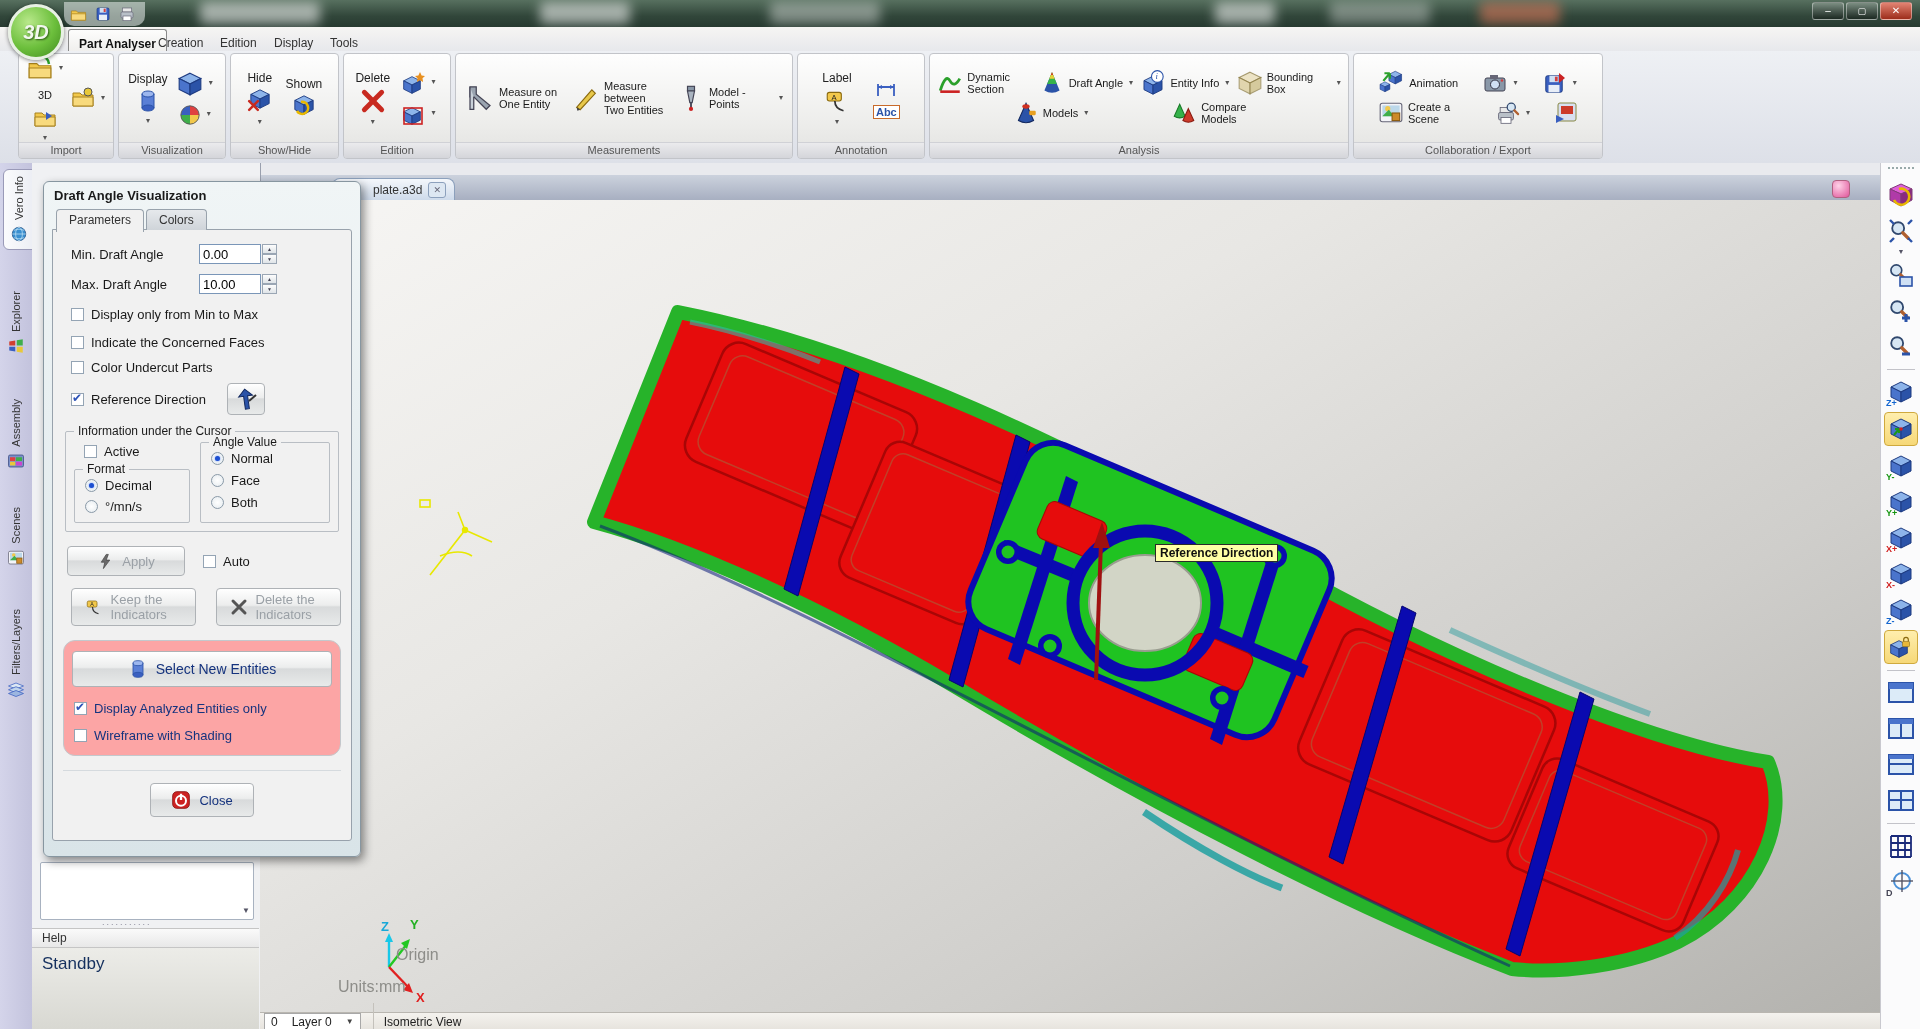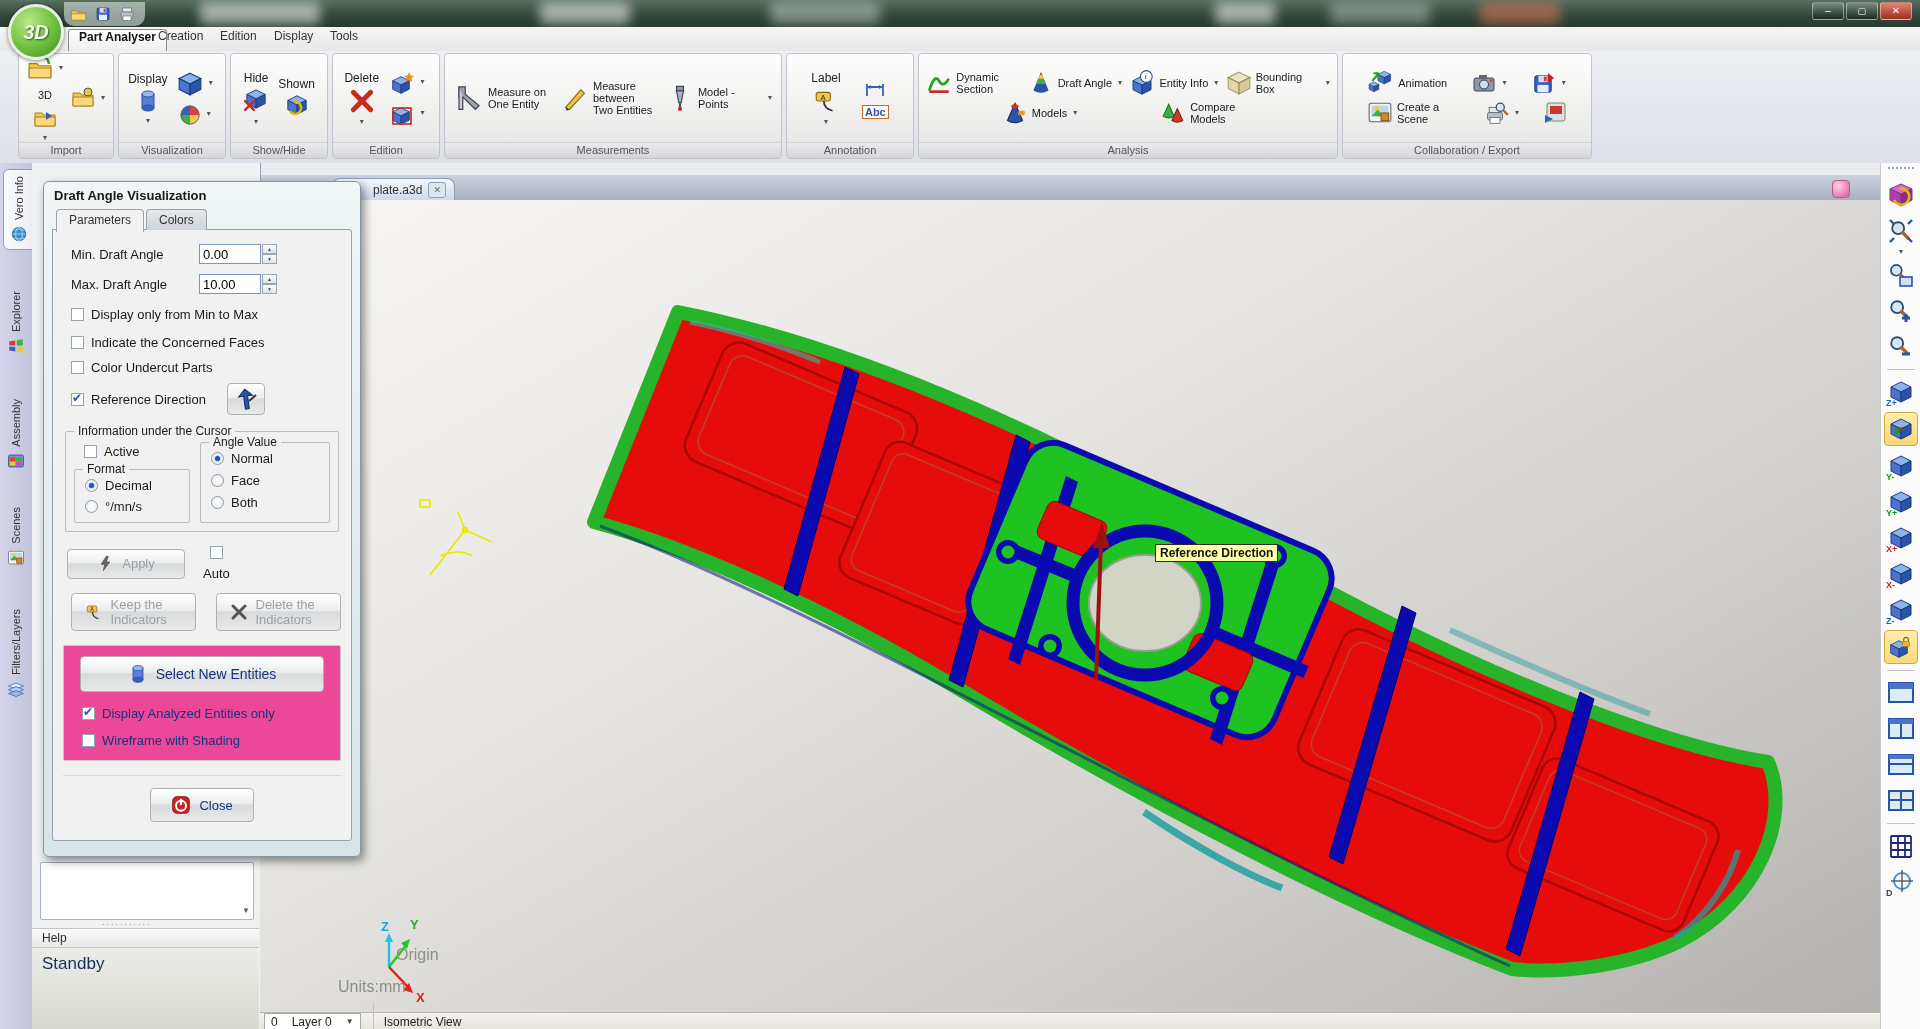--- a/index.html
+++ b/index.html
@@ -22,21 +22,21 @@
     background:radial-gradient(circle at 35% 30%,#b8e88a,#6cbf3c 55%,#3f8a1e);
     border:3px solid #e8f0e4;box-shadow:0 1px 4px rgba(0,0,0,.5);
     display:flex;align-items:center;justify-content:center;color:#f2f7ee;font-weight:bold;
     font-size:20px;font-style:italic;text-shadow:1px 1px 2px #2c5e12;}
   #qat{position:absolute;left:64px;top:2px;height:20px;padding:2px 10px 2px 6px;display:flex;gap:8px;align-items:center;
     background:rgba(235,240,238,.55);border-radius:0 0 10px 10px;z-index:55;}
   #qat svg{display:block;}
   
   #ribbontabs{position:absolute;left:0;top:27px;width:1920px;height:24px;
     background:linear-gradient(#f6f5f3,#e7e8ec);border-bottom:1px solid #c9cbd2;}
-  .rtab{position:absolute;top:2px;height:21px;padding:0 10px;display:flex;align-items:flex-start;font-size:12px;color:#333;}
+  .rtab{position:absolute;top:2px;height:21px;padding:0 10px;display:flex;align-items:flex-end;font-size:12px;color:#333;}
   .rtab.active{background:linear-gradient(#fdfdfc,#f0efed);border:1px solid #8a8a8a;border-bottom:none;
     border-radius:3px 3px 0 0;font-weight:bold;color:#111;}
   
   #ribbon{position:absolute;left:0;top:51px;width:1920px;height:112px;
     background:linear-gradient(#eef0f4,#dde0e8);display:flex;align-items:flex-start;padding-left:16px;box-sizing:border-box;}
   .rgroup{position:relative;margin:2px 2px 0 2px;height:106px;border:1px solid #c2c4c9;border-radius:4px;
     background:linear-gradient(#fefefe,#ececea 70%,#e2e2e0);box-sizing:border-box;}
   .rgroup .content{position:absolute;left:0;right:0;top:0;bottom:16px;display:flex;align-items:center;
     justify-content:space-evenly;padding:2px 3px;}
   .glabelbar{position:absolute;left:0;right:0;bottom:0;height:15px;border-top:1px solid #d0d1d6;
@@ -99,21 +99,21 @@
   .cb.checked::after{content:"✔";position:absolute;left:0px;top:-3px;font-size:12px;color:#2d52b8;}
   .rad{width:13px;height:13px;border-radius:50%;border:1px solid #8a9aa8;background:radial-gradient(#fff,#e4eaee);box-sizing:border-box;position:relative;flex:none;}
   .rad.sel::after{content:"";position:absolute;left:3px;top:3px;width:5px;height:5px;border-radius:50%;background:#1d4fd0;box-shadow:0 0 2px #4a80ff;}
   .gbox{position:relative;border:1px solid #b9bec4;border-radius:2px;}
   .glabel{position:absolute;top:-8px;left:8px;background:#f1f1f1;padding:0 4px;font-size:12px;color:#1a1a1a;}
   .btn{background:linear-gradient(#ffffff,#eceded 45%,#d8dadb 50%,#e8eaea);border:1px solid #aeb2b6;border-radius:4px;
     display:flex;align-items:center;justify-content:center;gap:8px;font-size:13px;color:#222;box-sizing:border-box;}
   .btn.disabled{color:#9aa0a6;}
   .navy{color:#15337e;}
   #dlg-refbtn{width:38px;height:32px;margin-left:14px;}
-  #dlg-sec2{margin-top:14px;border:1px solid #c3c8cc;border-radius:2px;background:#ec4899;padding:10px 16px 4px;}
+  #dlg-sec2{margin-top:14px;border:1px solid #c3c8cc;border-radius:12px;background:#fca5a5;padding:10px 8px 4px;}
   #dlg-closewrap{margin-top:14px;border-top:1px solid #d5dade;padding-top:12px;display:flex;justify-content:center;}
   
   #viewport{position:absolute;left:260px;top:200px;width:1620px;height:812px;
     background:linear-gradient(150deg,#f7f6f4 0%,#e8e7e4 35%,#cfcecb 70%,#b3b2ae 100%);overflow:hidden;}
   #vp-tooltip{position:absolute;left:895px;top:344px;background:#ffffa6;border:1px solid #2a2a2a;
     padding:1px 4px;font-size:12px;font-weight:bold;color:#101010;white-space:nowrap;}
   #vp-units{position:absolute;left:78px;top:778px;font-size:16px;color:#8d8d89;}
   
   #righttoolbar{position:absolute;left:1880px;top:163px;width:40px;height:866px;background:#fbfbfc;border-left:1px solid #c9c9cf;
     display:flex;flex-direction:column;align-items:center;}
@@ -394,21 +394,21 @@
         <div class="rbtn dd">
             <svg width="22" height="22">
               <use href="#i-color" width="22" height="22"></use>
             </svg>
           </div>
       </div>
     </div>
     <div class="glabelbar">Visualization</div>
   </div>
 
-  <div class="rgroup" style="width:98px;">
+  <div class="rgroup" style="width:109px;">
     <div class="content">
       <div class="col">
         <span>Hide</span>
         <svg width="26" height="26">
             <use href="#i-cube" width="22" height="22" x="2"></use>
             <use href="#i-redx" width="13" height="13" y="11"></use>
           </svg>
         <span class="ddb">▾</span>
       </div>
       <div class="col">
@@ -939,21 +939,21 @@
         </div>
       </div>
     </div>
     <div style="display:flex;align-items:center;gap:18px;margin:14px 0 0 4px;">
       <div class="btn disabled" style="width:118px;height:30px;">
         <svg width="17" height="17">
             <use href="#i-lightning" width="17" height="17"></use>
           </svg>
         <span>Apply</span>
       </div>
-      <div class="cbrow" style="margin:0;flex-direction:column;">
+      <div class="cbrow" style="margin:0;">
         <span class="cb"></span>
         <span>Auto</span>
       </div>
     </div>
     <div style="display:flex;gap:20px;margin:12px 0 0 8px;">
       <div class="btn disabled" style="width:140px;height:38px;">
         <svg width="18" height="18">
             <use href="#i-tag" width="18" height="18"></use>
           </svg>
         <span style="width:72px;">Keep the Indicators</span>

